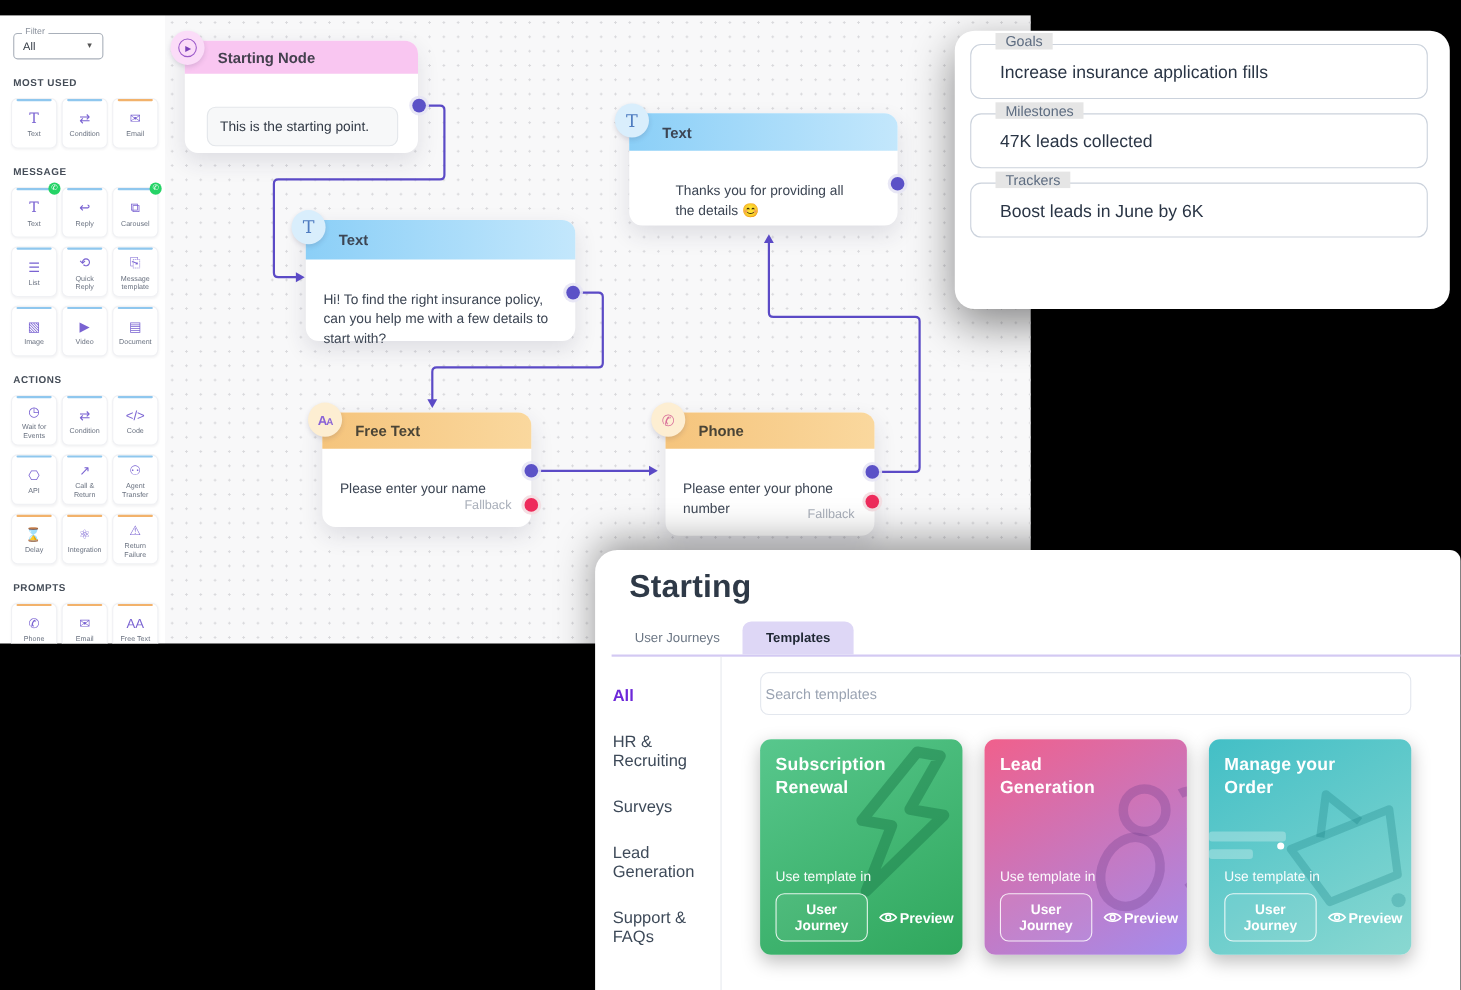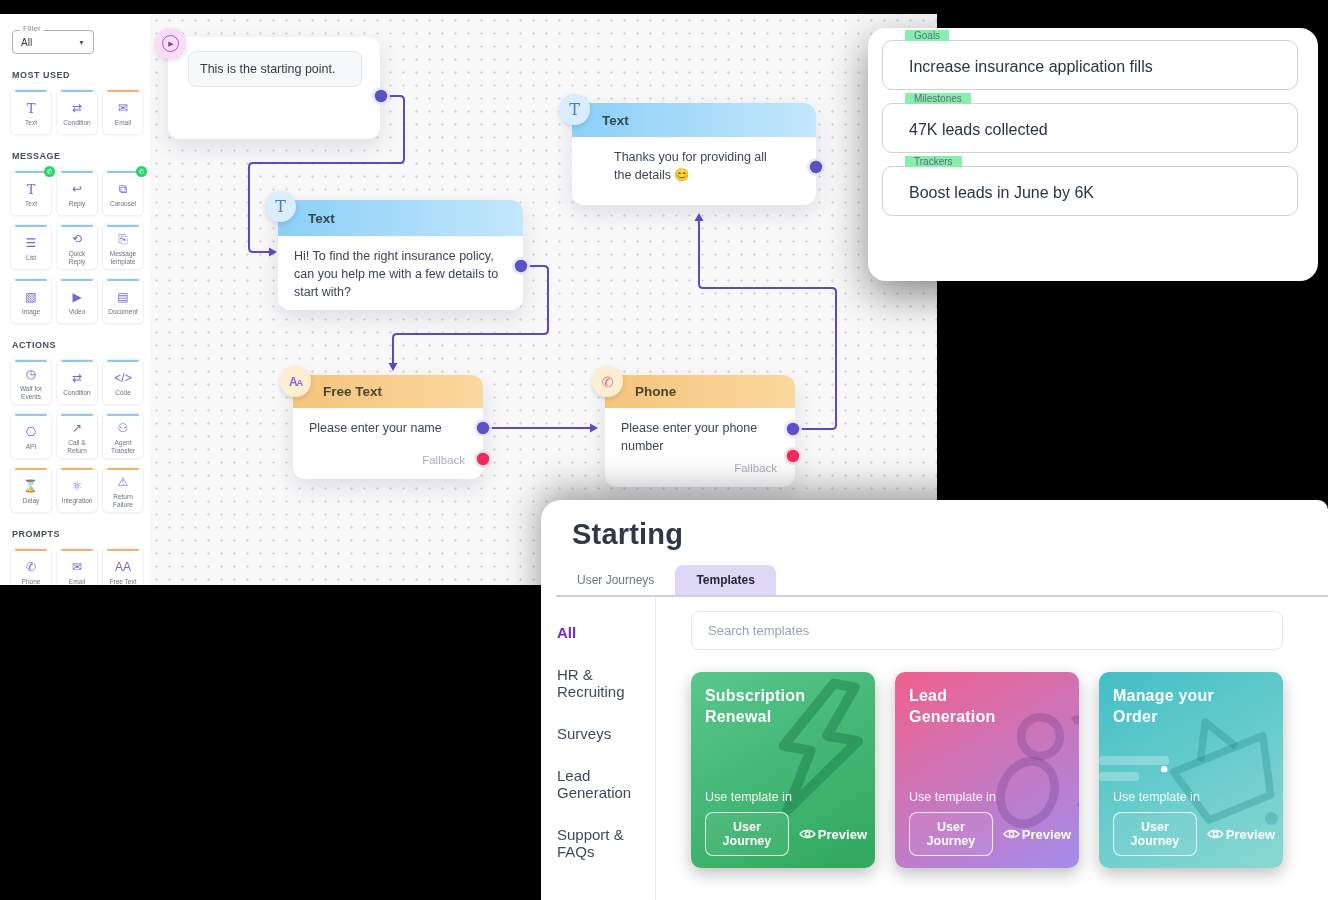--- a/index.html
+++ b/index.html
@@ -32,43 +32,43 @@
   .node-header.blue{background:linear-gradient(90deg,#8bcff7,#c3e7fc);color:#3c4553;}
   .node-header.orangeh{background:linear-gradient(90deg,#f5c47c,#fad89e);color:#4a4436;}
   .node-badge{position:absolute;left:-13px;top:-9px;width:31px;height:31px;border-radius:50%;display:flex;align-items:center;justify-content:center;box-shadow:0 2px 5px rgba(50,40,80,.15);}
   .badge-pinkbg{background:#fbdcf8;}
   .badge-bluebg{background:#d9eefc;}
   .badge-creambg{background:#fdeed2;}
   .badge-play{width:17px;height:17px;border:1.5px solid #9b59c9;border-radius:50%;display:flex;align-items:center;justify-content:center;font-size:7px;color:#7a3fb8;padding-left:1px;}
   .badge-T{font-family:"DejaVu Serif",serif;font-size:16px;color:#4f7cc0;}
   .badge-AA{font-size:12px;font-weight:700;color:#8a63d6;letter-spacing:-1px;}
   .badge-phone{font-size:14px;color:#d86f9a;}
-  .node-body{padding:11px 16px;font-size:12.5px;line-height:1.45;color:#3c4553;}
+  .node-body{padding:27px 16px;font-size:12.5px;line-height:1.45;color:#3c4553;}
   .start-inner{background:#f7f8f9;border:1px solid #e3e6ea;border-radius:8px;padding:8px 11px;margin:3px 2px 0 4px;font-size:12.5px;color:#323a46;}
   .fallback-label{position:absolute;right:18px;bottom:13px;font-size:11.5px;color:#a9afba;}
   #wires{position:absolute;left:0;top:0;width:787px;height:571px;pointer-events:none;}
 
   
   #goals{position:absolute;left:868px;top:28px;width:450px;height:253px;background:#fff;border-radius:18px;box-shadow:0 14px 40px rgba(0,0,0,.45);padding:12px 20px 0 14px;}
   .goal-field{position:relative;border:1.6px solid #cbd2dc;border-radius:10px;margin-bottom:13px;padding:5px 14px 13px 26px;}
-  .goal-legend{position:absolute;top:-11px;left:22px;background:#86efac;padding:0 9px;font-size:10px;color:#5d6c80;}
+  .goal-legend{position:absolute;top:-11px;left:22px;background:#e5e5e5;padding:0 9px;font-size:13px;color:#5d6c80;}
   .goal-value{font-size:16px;color:#2a3545;margin-top:12px;}
 
   
   #journeys{position:absolute;left:541px;top:500px;right:0;bottom:0;background:#fff;border-radius:20px 10px 0 0;box-shadow:0 -8px 36px rgba(0,0,0,.4);overflow:hidden;}
   #journeys-title{font-size:29px;font-weight:700;color:#2e3947;letter-spacing:.2px;margin:18px 0 14px 31px;}
   #tabs{display:flex;align-items:flex-end;margin-left:15px;border-bottom:2px solid #d3c9f3;}
   .tab{padding:8px 21px;font-size:12px;color:#6b7684;cursor:pointer;}
   .tab.active{background:#ded7f6;border-radius:8px 8px 0 0;color:#1f2733;font-weight:700;}
   #journeys-content{display:flex;height:313px;}
   #cats{width:152px;border-right:1px solid #e7e9ee;padding:27px 0 0 16px;}
   .cat{font-size:15px;color:#3e4a59;margin-bottom:25px;cursor:pointer;}
   .cat.active{color:#6d28d9;font-weight:700;}
   #tpl-area{flex:1;padding:14px 45px 0 35px;}
-  #search{width:100%;height:39px;border:1px solid #e3e7ee;border-radius:8px;padding:0 16px;font-size:13px;color:#0369a1;outline:none;}
+  #search{width:100%;height:39px;border:1px solid #e3e7ee;border-radius:8px;padding:0 4px;font-size:13px;color:#0369a1;outline:none;}
   #search::placeholder{color:#9aa3b2;}
   #cards{display:flex;gap:20px;margin-top:22px;}
   .card{position:relative;width:184px;height:196px;border-radius:10px;padding:14px;overflow:hidden;color:#fff;cursor:pointer;box-shadow:0 6px 16px rgba(0,0,0,.25);}
   .card-title{font-size:16px;font-weight:700;line-height:1.3;letter-spacing:.2px;position:relative;z-index:2;max-width:120px;}
   .card-bottom{position:absolute;left:14px;right:8px;bottom:12px;z-index:2;}
   .card-use{font-size:12.5px;margin-bottom:8px;color:rgba(255,255,255,.95);}
   .card-actions{display:flex;align-items:center;gap:10px;}
   .uj-btn{border:1.3px solid rgba(255,255,255,.85);border-radius:8px;padding:7px 13px;font-size:12.5px;font-weight:700;background:rgba(255,255,255,.06);color:#fff;cursor:pointer;}
   .preview-wrap{display:flex;align-items:center;gap:2px;font-size:13px;font-weight:700;cursor:pointer;}
   .card-art{position:absolute;z-index:1;}
@@ -230,20 +230,21 @@
         </div>
       </div>
   </div>
 
   <div id="canvas">
     <div id="nodes">
         <div class="node" style="left: 18px; top: 23px; width: 212px; height: 102px;">
           <div class="node-badge badge-pinkbg">
             <span class="badge-play">▶</span>
           </div>
+          <div class="node-header pink" style="height: 30px;">Starting Node</div>
           <div class="node-body">
             <div class="start-inner">This is the starting point.</div>
           </div>
         </div>
         <div class="node" style="left: 422px; top: 89px; width: 244px; height: 102px;">
           <div class="node-badge badge-bluebg">
             <span class="badge-T">T</span>
           </div>
           <div class="node-header blue" style="height: 34px;">Text</div>
           <div class="node-body" style="padding-right: 34px; margin-left: 26px;">Thanks you for providing all the details 😊</div>

